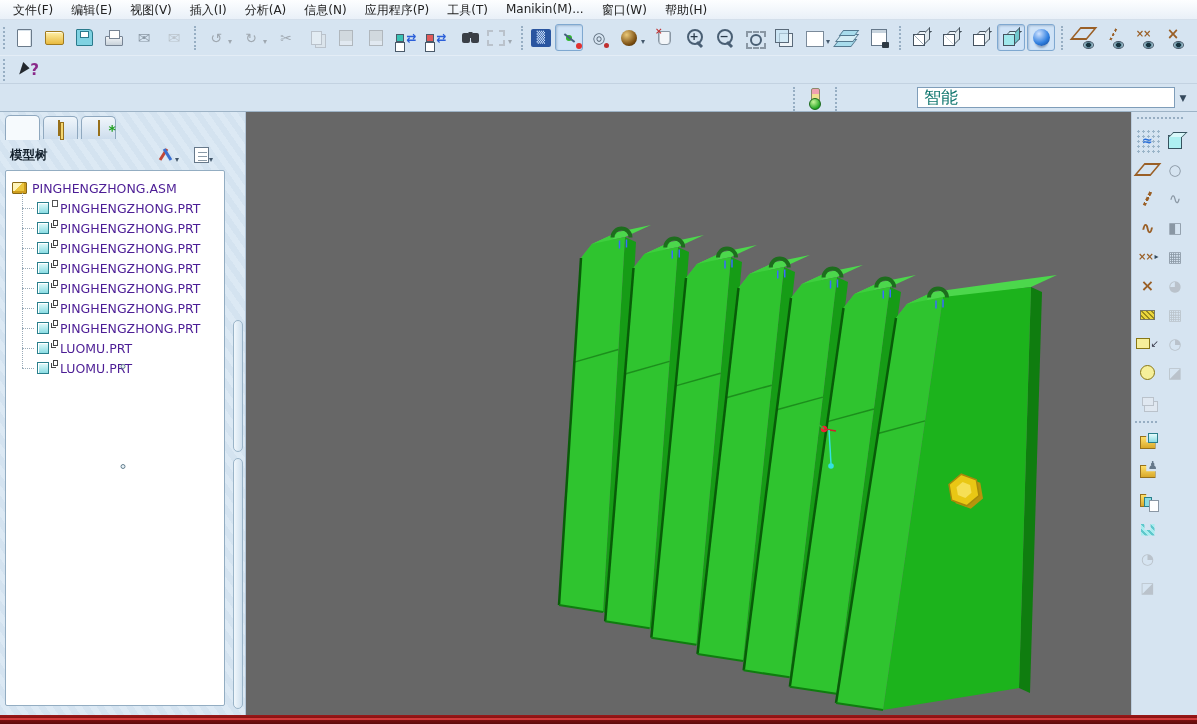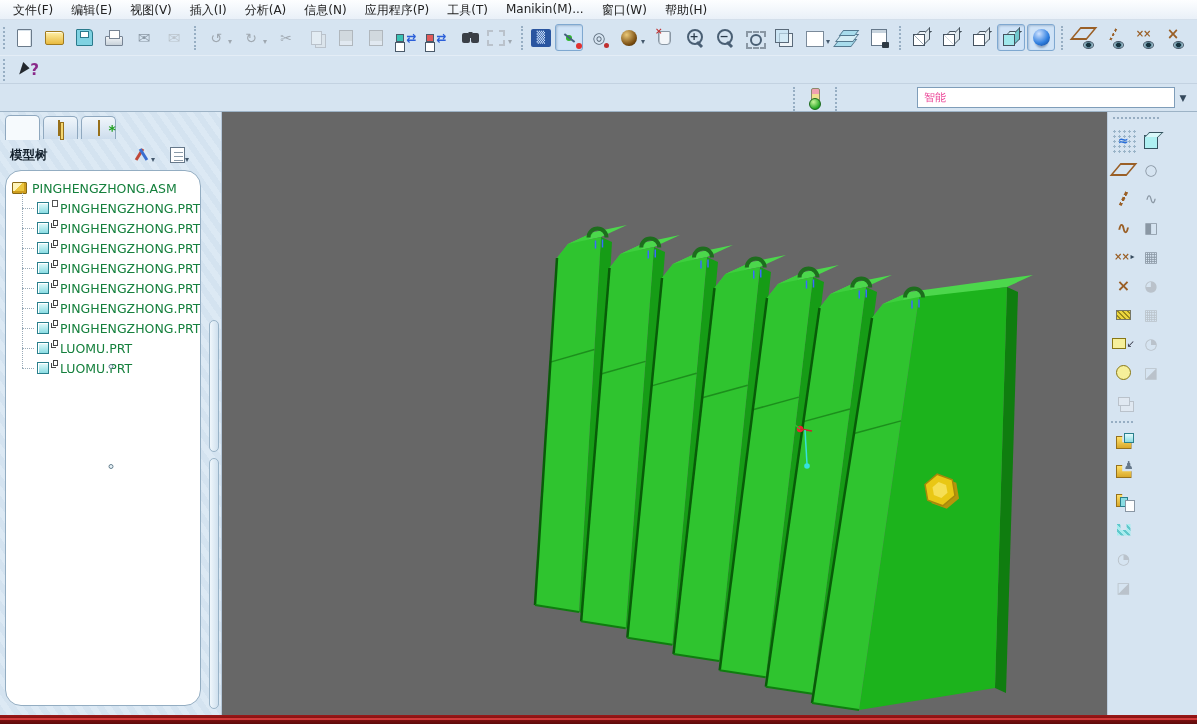--- a/index.html
+++ b/index.html
@@ -79,44 +79,44 @@
   .if-dannot::before{content:"";width:11px;height:8px;background:#f7ec8e;border:1px solid #97882a;margin-bottom:8px}
   
   .if-help::before{content:"";width:0;height:0;border-left:8px solid #23282e;border-top:4px solid transparent;border-bottom:9px solid transparent;transform:rotate(18deg);margin-right:1px}
   .if-help{color:#8a2a8a;font-weight:bold;font-size:15px}
   
   .if-traffic::before{content:"";width:7px;height:15px;border:1px solid #8a8a6a;border-radius:2px;background:linear-gradient(#f0a0b0 0 34%,#f0e090 34% 67%,#9ad07a 67%);margin-bottom:5px}
   .if-traffic::after{content:"";position:absolute;width:10px;height:10px;border-radius:50%;background:radial-gradient(circle at 35% 30%,#c8f59a,#28a828 70%,#137013);bottom:1px;border:1px solid #1a6a1a}
 
   
   .tbs .grp-right{position:absolute;right:6px;top:3px;display:flex;align-items:center}
-  .combo{width:258px;height:21px;background:#fff;border:1px solid #7f9db9;display:flex;align-items:center;padding-left:6px;font-size:11px;color:#ec4899}
+  .combo{width:258px;height:21px;background:#fff;border:1px solid #7f9db9;display:flex;align-items:center;padding-left:6px;font-size:17px;color:#0f766e}
   .combo-arrow{width:16px;height:21px;display:flex;align-items:center;justify-content:center;color:#35495c;font-size:9px;cursor:pointer}
   .tl-wrap{position:absolute;left:788px;top:1px;display:flex;align-items:center}
 
   
   .main{display:flex;height:603px}
-  .nav{width:222px;position:relative;background:repeating-linear-gradient(55deg,#d4e3f0 0 6px,#dce9f4 6px 12px);border-right:1px solid #b4c6d8}
+  .nav{width:246px;position:relative;background:repeating-linear-gradient(55deg,#d4e3f0 0 6px,#dce9f4 6px 12px);border-right:1px solid #b4c6d8}
   .nav-tabs{position:absolute;top:4px;left:5px;display:flex;gap:3px}
   .nav-tab{width:35px;height:23px;border:1px solid #8fa8bf;border-bottom:none;border-radius:5px 5px 0 0;background:linear-gradient(#f0f6fb,#cddded);display:flex;align-items:center;justify-content:center;position:relative;cursor:pointer}
   .nav-tab.active{height:25px;top:-1px;background:#f6fafd;z-index:2}
   .tabi-tree::before{content:"";width:5px;height:4px;background:#49608a;box-shadow:0 8px 0 #49608a,9px 8px 0 #49608a,9px -1px 0 0 #49608a;margin:-6px 9px 0 0}
   .tabi-folders::before{content:"";width:13px;height:9px;background:linear-gradient(#ffec9e,#e4b843);border:1px solid #97701a;box-shadow:3px 3px 0 #f4d670,3px 3px 0 1px #97701a;margin:-3px 3px 0 0}
   .tabi-fav{position:relative}
   .tabi-fav::before{content:"";width:14px;height:10px;background:linear-gradient(#ffec9e,#e4b843);border:1px solid #97701a}
   .tabi-fav::after{content:"*";position:absolute;color:#1fa01f;font-weight:bold;font-size:14px;top:1px;left:11px}
   .nav-head{position:absolute;top:29px;left:2px;right:20px;height:28px;display:flex;align-items:center;padding:0 8px}
   .nav-title{font-weight:bold;font-size:12.5px;color:#13202c}
   .nav-hbtns{margin-left:auto;display:flex;gap:8px}
   .hbtn{display:flex;align-items:center;cursor:pointer;padding:1px 2px;border:1px solid transparent;border-radius:3px}
   .hb-settings{position:relative;width:18px;height:18px}
   .hb-settings::before{content:"";position:absolute;width:3px;height:13px;background:#c04838;left:5px;top:2px;transform:rotate(32deg)}
   .hb-settings::after{content:"";position:absolute;width:3px;height:13px;background:#3a6fd0;left:9px;top:2px;transform:rotate(-32deg)}
   .hb-list{width:15px;height:16px;background:#fff;border:1px solid #66788a;box-shadow:inset 0 0 0 1px #fff;background-image:repeating-linear-gradient(#fff 0 2px,#8a9aa8 2px 3px,#fff 3px 4px);background-size:9px 12px;background-position:3px 2px;background-repeat:no-repeat}
-  .tree-card{position:absolute;top:58px;left:5px;right:20px;bottom:9px;background:#fff;border:1px solid #93adc2;border-radius:16px;padding:7px 3px;font-size:12.5px;color:#15803d;overflow:hidden}
+  .tree-card{position:absolute;top:58px;left:5px;right:20px;bottom:9px;background:#fff;border:1px solid #93adc2;border-radius:2px;padding:7px 3px;font-size:12.5px;color:#4c1d95;overflow:hidden}
   .tree-root{display:flex;align-items:center;height:20px;padding-left:3px;cursor:default}
   .tree-kids{list-style:none;position:relative;margin-left:0}
   .tree-kids::before{content:"";position:absolute;left:13px;top:-5px;bottom:10px;border-left:1px dotted #9aabb8}
   .tree-item{display:flex;align-items:center;height:20px;padding-left:28px;position:relative;cursor:default}
   .tree-item::before{content:"";position:absolute;left:13px;top:10px;width:12px;border-top:1px dotted #9aabb8}
   .ti-asm{flex:none;width:15px;height:12px;background:linear-gradient(135deg,#fff4b8 0 40%,#ecc63e 40%);border:1px solid #8a6a14;margin-right:5px;border-radius:1px;box-shadow:inset -2px -2px 0 #cf9e1e}
   .ti-prt{flex:none;width:12px;height:12px;background:linear-gradient(#e4fbfc,#8adce2);border:1px solid #2a7f8c;margin-right:2px;box-shadow:inset 1px 1px 0 #fff}
   .st{flex:none;width:6px;height:9px;margin:-8px 3px 0 0;position:relative}
   .st.sq::before{content:"";position:absolute;width:4px;height:5px;border:1px solid #555;background:#fff;top:0;left:1px}
   .st.pl::before{content:"";position:absolute;width:3px;height:4px;border:1px solid #444;background:#fff;top:0;left:2px}

